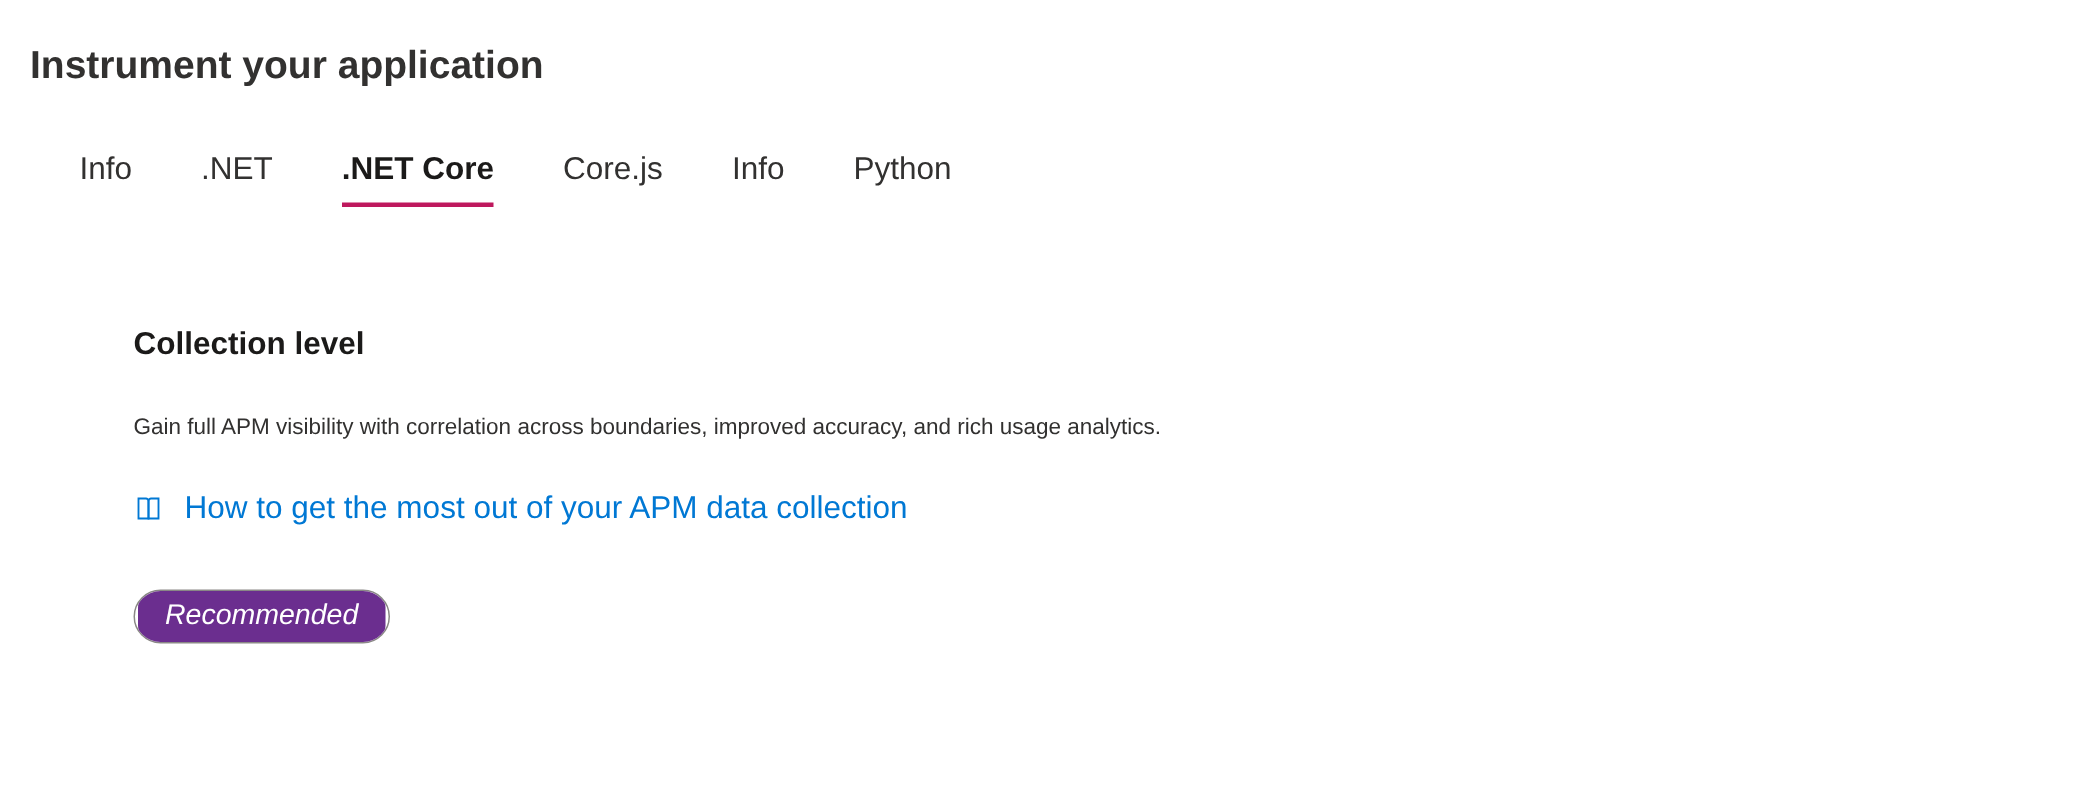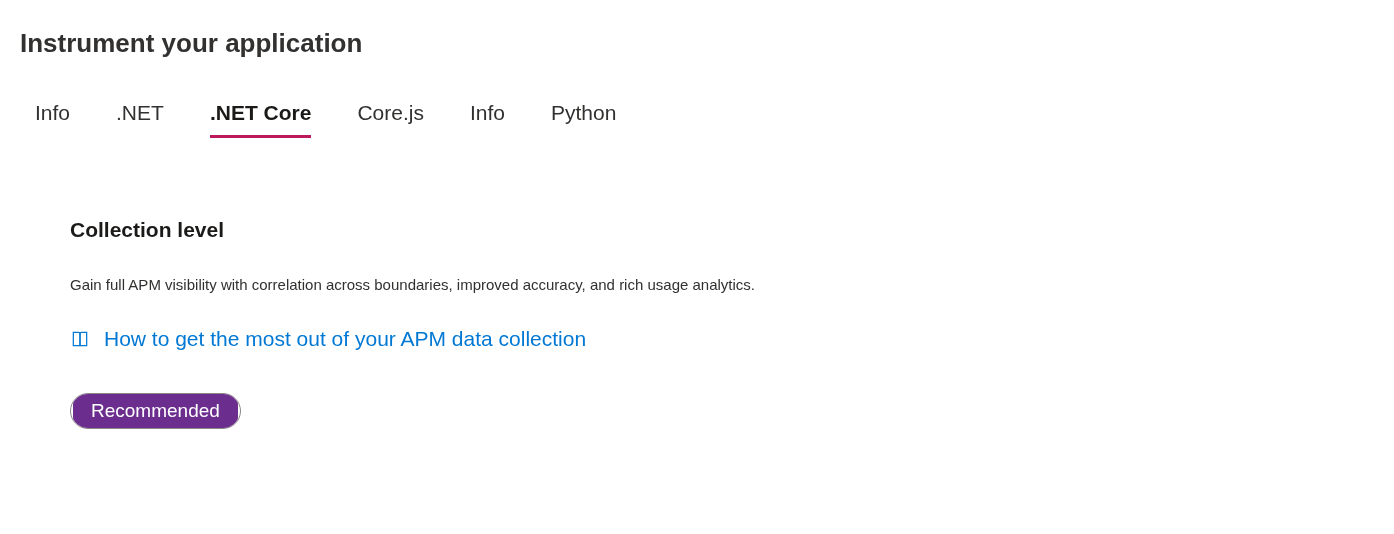--- a/index.html
+++ b/index.html
@@ -17,39 +17,39 @@
     .page-title {
       font-size: 26px;
       font-weight: 700;
       color: #323130;
       margin-bottom: 42px;
     }
     .tabs {
       display: flex;
       gap: 0;
       margin-bottom: 80px;
-      margin-left: 15px;
+      margin-left: 33px;
     }
     .tab {
       font-size: 21px;
       font-weight: 400;
       color: #323130;
       padding: 0 0 10px 0;
       margin-right: 46px;
       cursor: pointer;
       border-bottom: 3px solid transparent;
       position: relative;
     }
     .tab.active {
       font-weight: 600;
       color: #1b1a19;
       border-bottom: 3px solid #be185d;
     }
     .section {
-      margin-left: 50px;
+      margin-left: 69px;
     }
     .section-heading {
       font-size: 21px;
       font-weight: 700;
       color: #1b1a19;
       margin-bottom: 34px;
     }
     .section-desc {
       font-size: 15px;
       font-weight: 400;
@@ -94,20 +94,21 @@
     }
     .toggle-option {
       font-size: 19px;
       padding: 4px 18px;
       cursor: pointer;
       border-radius: 16px;
       height: 44px;
       display: flex;
       align-items: center;
       color: #6b2E8F;
+      font-style: italic;
     }
     .toggle-option.selected {
       background: #6b2E8F;
       color: #ffffff;
     }
   </style>
 </head>
 <body>
 
 <h1 class="page-title">Instrument your application</h1>

